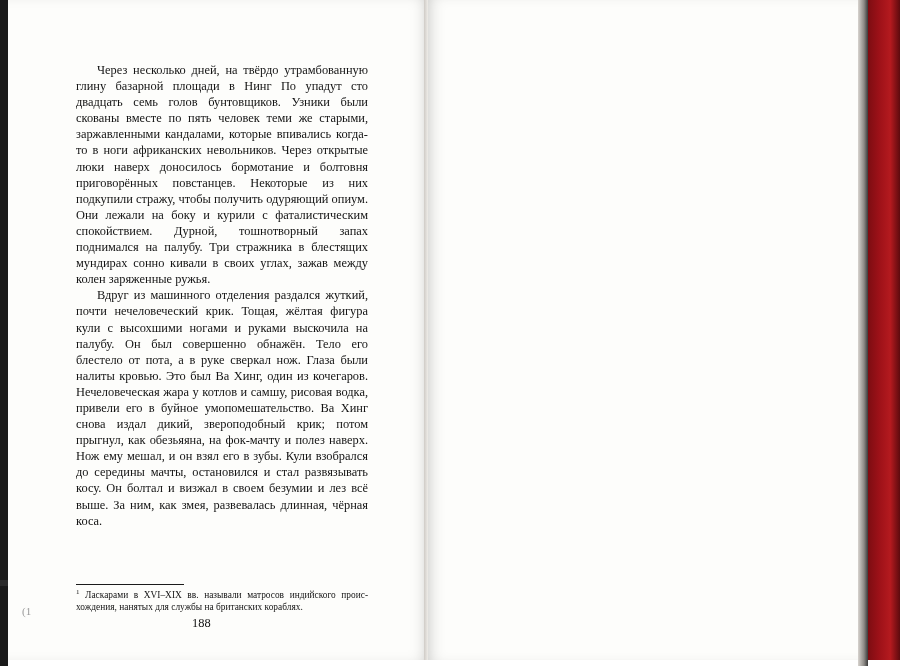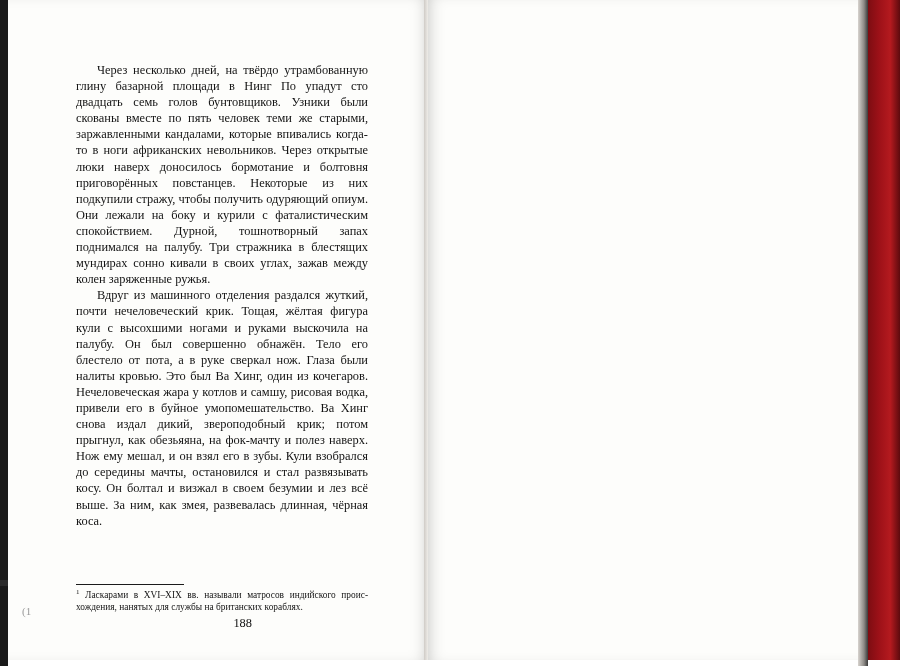--- a/index.html
+++ b/index.html
@@ -114,21 +114,21 @@
     text-align: justify;
     color: #141414;
   }
   .footnote .sup { font-size: 7px; }
 
   
   .folio {
     position: absolute;
     font-size: 12.4px;
     color: #101010;
-    text-align: right;
+    text-align: left;
     width: 60px;
   }
   .folio-left { left: 184px; top: 616px; }
 
   
   .artifact {
     position: absolute;
     left: 14px;
     top: 605px;
     font-size: 11px;

